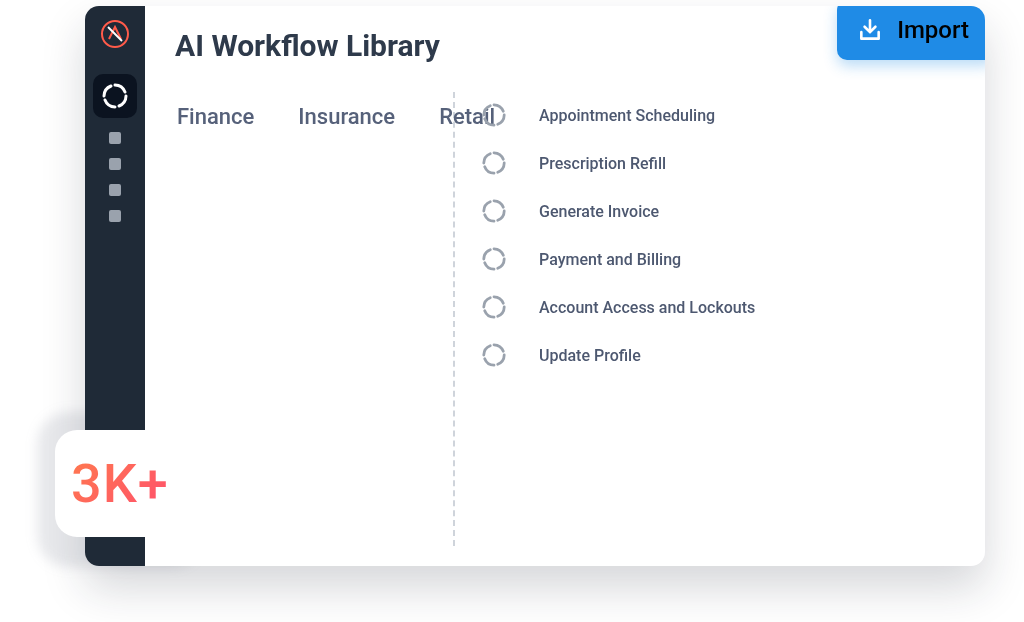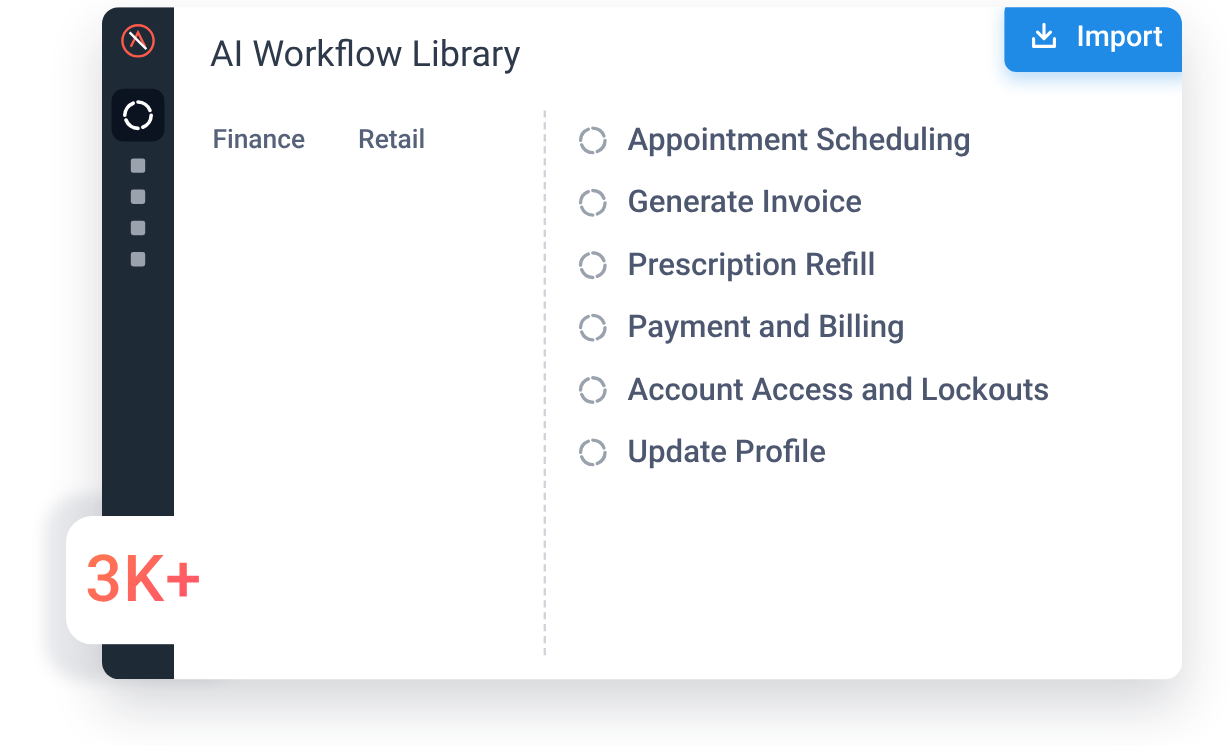--- a/index.html
+++ b/index.html
@@ -59,21 +59,21 @@
     position: relative;
   }
 
   .header {
     padding: 22px 28px 18px 30px;
     border-bottom: 1px solid rgba(0,0,0,0);
   }
   .header-title {
     font-size: 30px;
     color: #2e3a4b;
-    font-weight: 400;
+    font-weight: 700;
   }
 
   .content {
     flex: 1;
     display: flex;
     padding: 10px 20px 20px 10px;
   }
 
   .categories {
     width: 300px;
@@ -106,38 +106,38 @@
   .workflows {
     flex: 1;
     display: flex;
     flex-direction: column;
     padding-left: 22px;
     gap: 2px;
   }
   .wf-item {
     display: flex;
     align-items: center;
-    gap: 16px;
-    font-size: 26px;
+    gap: 32px;
+    font-size: 16px;
     color: #4d5870;
     font-weight: 500;
     padding: 10px 4px;
     cursor: pointer;
   }
   .wf-icon {
     width: 26px; height: 26px;
     flex-shrink: 0;
   }
 
   .import-btn {
     position: absolute;
     right: -10px;
     top: -6px;
     background: #1f8be6;
-    color: #ffffff;
+    color: #000000;
     font-size: 24px;
     font-weight: 500;
     padding: 16px 26px 16px 20px;
     border-radius: 10px;
     display: flex;
     align-items: center;
     gap: 14px;
     cursor: pointer;
     box-shadow: 0 6px 14px rgba(31,139,230,0.3);
     z-index: 5;
@@ -218,20 +218,23 @@
       <div class="header-title">AI Workflow Library</div>
     </div>
 
     <div class="content">
 
       <div class="categories">
         <div class="cat-item">
           <span>Finance</span>
         </div>
         <div class="cat-item">
+          <span>Insurance</span>
+        </div>
+        <div class="cat-item">
           <span>Retail</span>
         </div>
         <div class="cat-placeholder short"></div>
         <div class="cat-placeholder shorter"></div>
       </div>
 
       <div class="workflows">
         <div class="wf-item">
           <svg class="wf-icon" viewBox="0 0 28 28">
               <g fill="none" stroke="#9aa2ad" stroke-width="3" stroke-linecap="round">
@@ -245,32 +248,32 @@
         </div>
         <div class="wf-item">
           <svg class="wf-icon" viewBox="0 0 28 28">
               <g fill="none" stroke="#9aa2ad" stroke-width="3" stroke-linecap="round">
                 <path d="M14 3 A11 11 0 0 1 24 10"></path>
                 <path d="M25 14 A11 11 0 0 1 18 24"></path>
                 <path d="M14 25 A11 11 0 0 1 4 18"></path>
                 <path d="M3 14 A11 11 0 0 1 10 4"></path>
               </g>
             </svg>
+          <span>Prescription Refill</span>
+        </div>
+        <div class="wf-item">
+          <svg class="wf-icon" viewBox="0 0 28 28">
+              <g fill="none" stroke="#9aa2ad" stroke-width="3" stroke-linecap="round">
+                <path d="M14 3 A11 11 0 0 1 24 10"></path>
+                <path d="M25 14 A11 11 0 0 1 18 24"></path>
+                <path d="M14 25 A11 11 0 0 1 4 18"></path>
+                <path d="M3 14 A11 11 0 0 1 10 4"></path>
+              </g>
+            </svg>
           <span>Generate Invoice</span>
-        </div>
-        <div class="wf-item">
-          <svg class="wf-icon" viewBox="0 0 28 28">
-              <g fill="none" stroke="#9aa2ad" stroke-width="3" stroke-linecap="round">
-                <path d="M14 3 A11 11 0 0 1 24 10"></path>
-                <path d="M25 14 A11 11 0 0 1 18 24"></path>
-                <path d="M14 25 A11 11 0 0 1 4 18"></path>
-                <path d="M3 14 A11 11 0 0 1 10 4"></path>
-              </g>
-            </svg>
-          <span>Prescription Refill</span>
         </div>
         <div class="wf-item">
           <svg class="wf-icon" viewBox="0 0 28 28">
               <g fill="none" stroke="#9aa2ad" stroke-width="3" stroke-linecap="round">
                 <path d="M14 3 A11 11 0 0 1 24 10"></path>
                 <path d="M25 14 A11 11 0 0 1 18 24"></path>
                 <path d="M14 25 A11 11 0 0 1 4 18"></path>
                 <path d="M3 14 A11 11 0 0 1 10 4"></path>
               </g>
             </svg>

